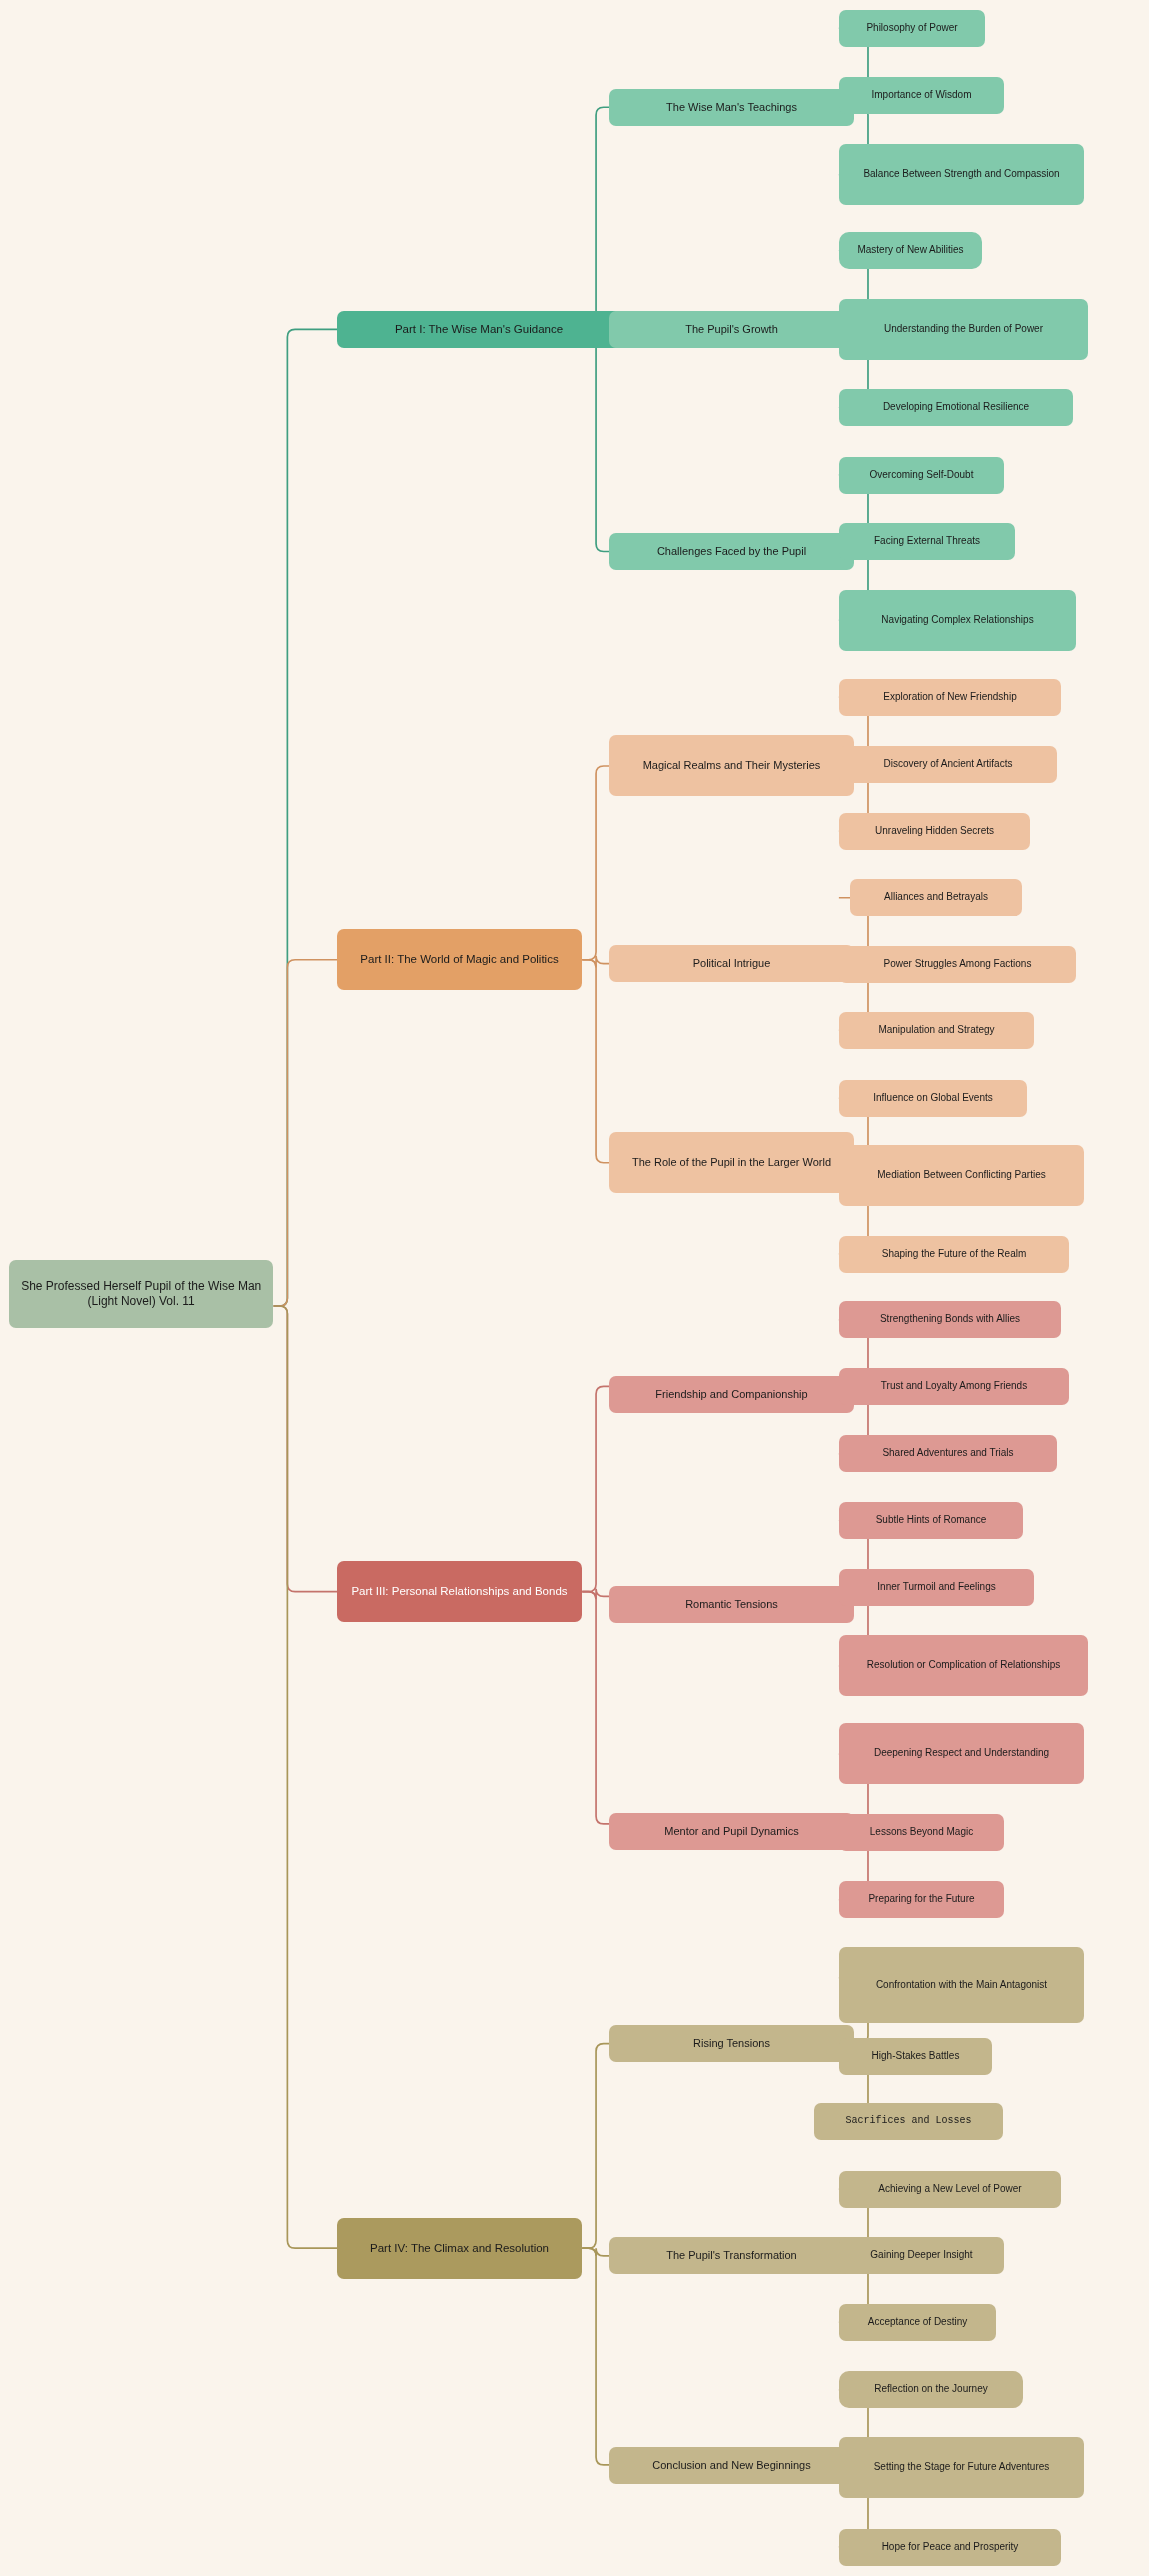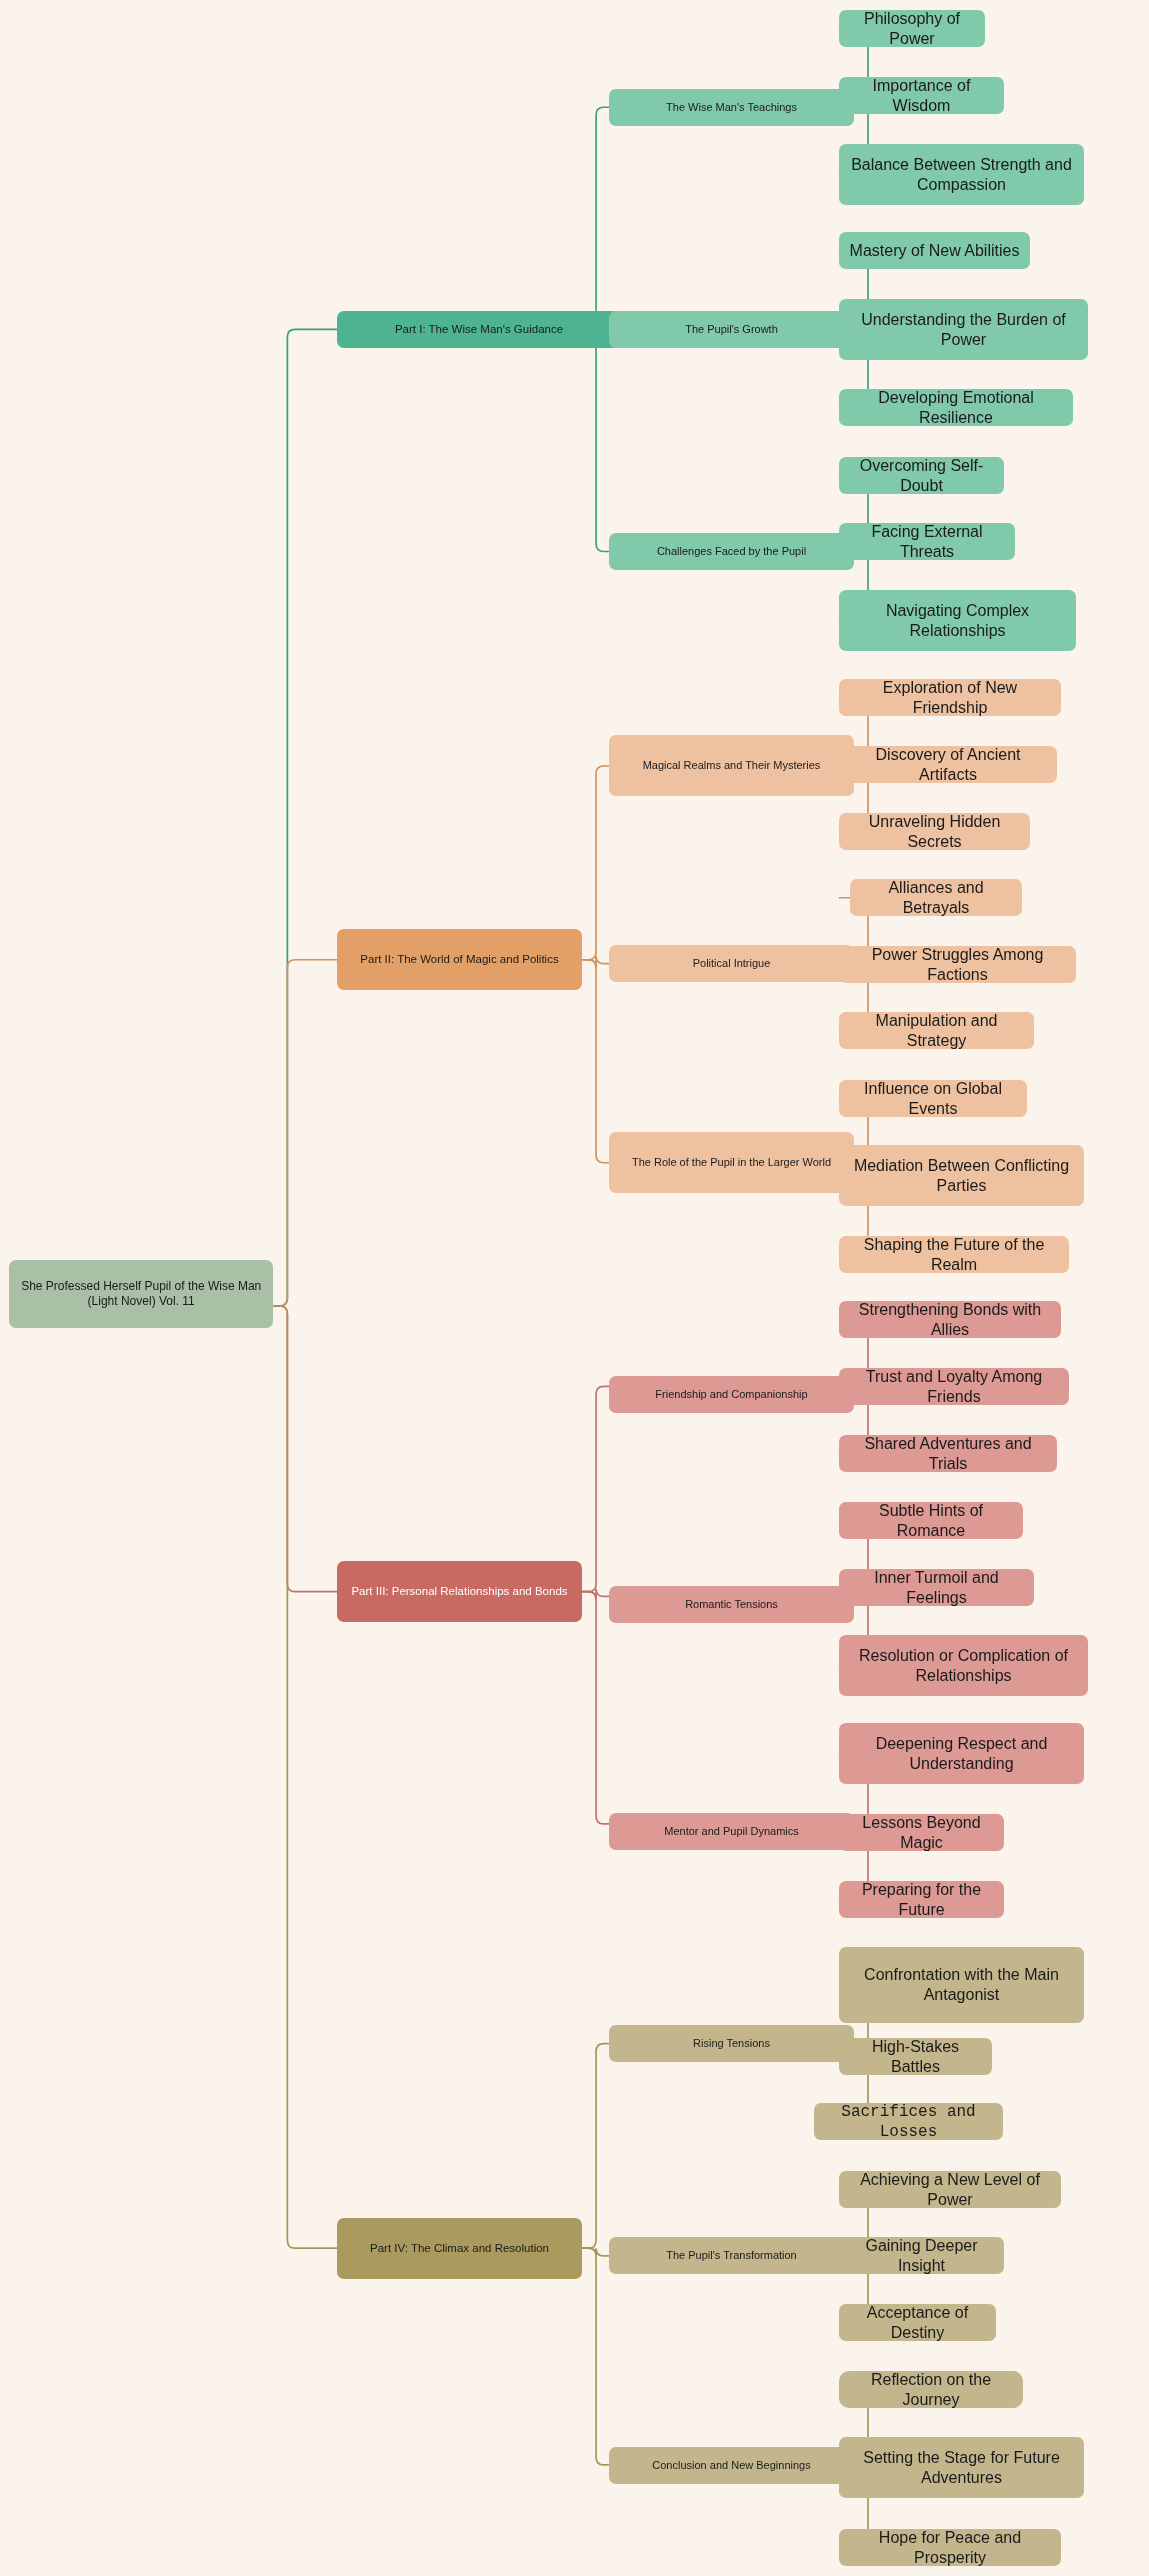--- a/index.html
+++ b/index.html
@@ -20,21 +20,21 @@
     padding:4.6px 7.7px;
     line-height:1.25;
     color:#1b1b1b;
   }
   .root{
     background:#a9c0a6;
     font-size:12px;
   }
   .l1{font-size:11.5px;}
   .l2{font-size:11px;}
-  .l3{font-size:16px;}
+  .l3{font-size:10px;}
   .c-green-1{background:#4eb391;}
   .c-green-2{background:#81c9ab;}
   .c-green-3{background:#81c9ab;}
   .c-orange-1{background:#e3a066;}
   .c-orange-2{background:#eec2a1;}
   .c-orange-3{background:#eec2a1;}
   .c-red-1{background:#c96a62;color:#ffffff;}
   .c-red-2{background:#dd9993;margin-top:8px;}
   .c-red-3{background:#dd9993;}
   .c-olive-1{background:#ab9a5e;}
@@ -100,21 +100,21 @@
       <path d="M 1115 3218 L 1123 3218 Q 1133 3218 1133 3228 L 1133 3315 Q 1133 3325 1143 3325 L 1095 3325" fill="none" stroke="#a89659" stroke-width="2.2"></path>
     </svg>
   <div id="nodes">
       <div class="node root" style="left: 9.2px; top: 1260px; width: 264px; height: 68px;">She Professed Herself Pupil of the Wise Man (Light Novel) Vol. 11</div>
       <div class="node l1 c-green-1" style="left: 337px; top: 311px; width: 284px; height: 37px;">Part I: The Wise Man's Guidance</div>
       <div class="node l2 c-green-2" style="left: 609px; top: 89px; width: 245px; height: 37px;">The Wise Man's Teachings</div>
       <div class="node l3 c-green-3" style="left: 839px; top: 10px; width: 146px; height: 37px;">Philosophy of Power</div>
       <div class="node l3 c-green-3" style="left: 839px; top: 77px; width: 165px; height: 37px;">Importance of Wisdom</div>
       <div class="node l3 c-green-3" style="left: 839px; top: 144px; width: 245px; height: 61px;">Balance Between Strength and Compassion</div>
       <div class="node l2 c-green-2" style="left: 609px; top: 311px; width: 245px; height: 37px;">The Pupil's Growth</div>
-      <div class="node l3 c-green-3" style="left: 839px; top: 232px; width: 191px; height: 37px;">Mastery of New Abilities</div>
+      <div class="node l3 c-green-3" style="left: 839px; top: 232px; width: 143px; height: 37px; border-radius: 10px;">Mastery of New Abilities</div>
       <div class="node l3 c-green-3" style="left: 839px; top: 299px; width: 249px; height: 61px;">Understanding the Burden of Power</div>
       <div class="node l3 c-green-3" style="left: 839px; top: 389px; width: 234px; height: 37px;">Developing Emotional Resilience</div>
       <div class="node l2 c-green-2" style="left: 609px; top: 533px; width: 245px; height: 37px;">Challenges Faced by the Pupil</div>
       <div class="node l3 c-green-3" style="left: 839px; top: 457px; width: 165px; height: 37px;">Overcoming Self-Doubt</div>
       <div class="node l3 c-green-3" style="left: 839px; top: 523px; width: 176px; height: 37px;">Facing External Threats</div>
       <div class="node l3 c-green-3" style="left: 839px; top: 590px; width: 237px; height: 61px;">Navigating Complex Relationships</div>
       <div class="node l1 c-orange-1" style="left: 337px; top: 929px; width: 245px; height: 61px;">Part II: The World of Magic and Politics</div>
       <div class="node l2 c-orange-2" style="left: 609px; top: 735px; width: 245px; height: 61px;">Magical Realms and Their Mysteries</div>
       <div class="node l3 c-orange-3" style="left: 839px; top: 679px; width: 222px; height: 37px;">Exploration of New Friendship</div>
       <div class="node l3 c-orange-3" style="left: 839px; top: 746px; width: 218px; height: 37px;">Discovery of Ancient Artifacts</div>

